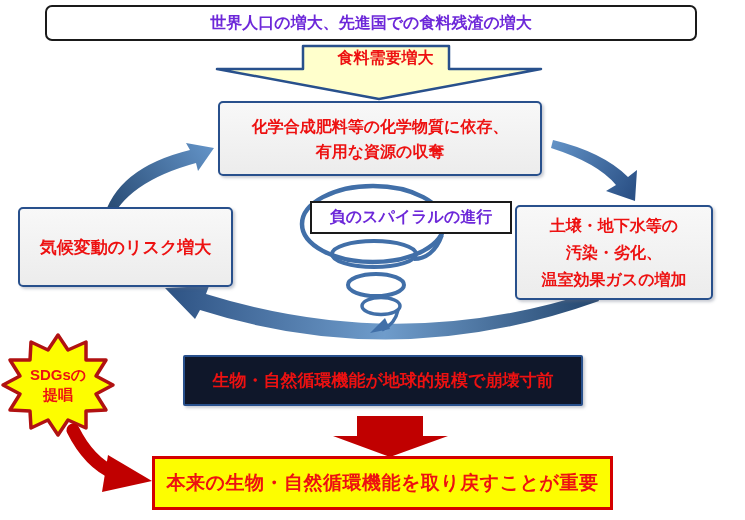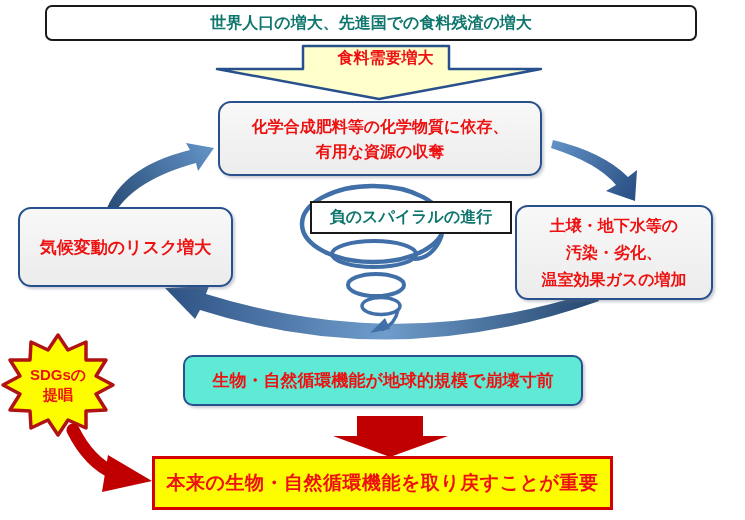--- a/index.html
+++ b/index.html
@@ -4,26 +4,26 @@
 <style>
   html,body{margin:0;padding:0;background:#ffffff;}
   #stage{
     position:relative;width:745px;height:520px;background:#ffffff;overflow:hidden;
     font-family:"Liberation Sans","DejaVu Sans",sans-serif;
   }
   #layer-svg{position:absolute;left:0;top:0;width:745px;height:520px;z-index:1;}
   .box{position:absolute;z-index:2;display:flex;flex-direction:column;justify-content:center;
        align-items:center;text-align:center;box-sizing:border-box;font-weight:bold;}
   .bubble{background:linear-gradient(#f8f8f8,#ececec);border:2.5px solid #28508c;
-          border-radius:13px;box-shadow:2px 2px 3px rgba(100,110,130,.35);}
+          border-radius:5px;box-shadow:2px 2px 3px rgba(100,110,130,.35);}
   .red-text{color:#ed1111;}
-  .blk-text{color:#0f766e;font-family:Liberation Serif, serif;}
+  .blk-text{color:#6d28d9;font-family:Liberation Serif, serif;}
   .topbox{background:#ffffff;border:2.5px solid #1a1a1a;border-radius:7px;font-size:16px;}
   .labelbox{background:#ffffff;border:2px solid #1a1a1a;font-size:16px;margin-left:32px;}
-  .yellowbox{background:#5eead4;border:2.5px solid #28508c;border-radius:10px;
+  .yellowbox{background:#0f172a;border:2.5px solid #28508c;border-radius:2px;
              box-shadow:2px 2px 3px rgba(100,110,130,.35);font-size:17px;}
   .finalbox{background:#fdfd00;border:3px solid #d40000;font-size:19px;letter-spacing:.5px;}
   .demand-label{font-size:16px;z-index:3;}
   .burst-label{font-size:15px;line-height:20px;z-index:3;}
   .l2{line-height:25px;font-size:16px;}
   .l3{line-height:27px;font-size:16px;}
 </style>
 </head>
 <body>
 

